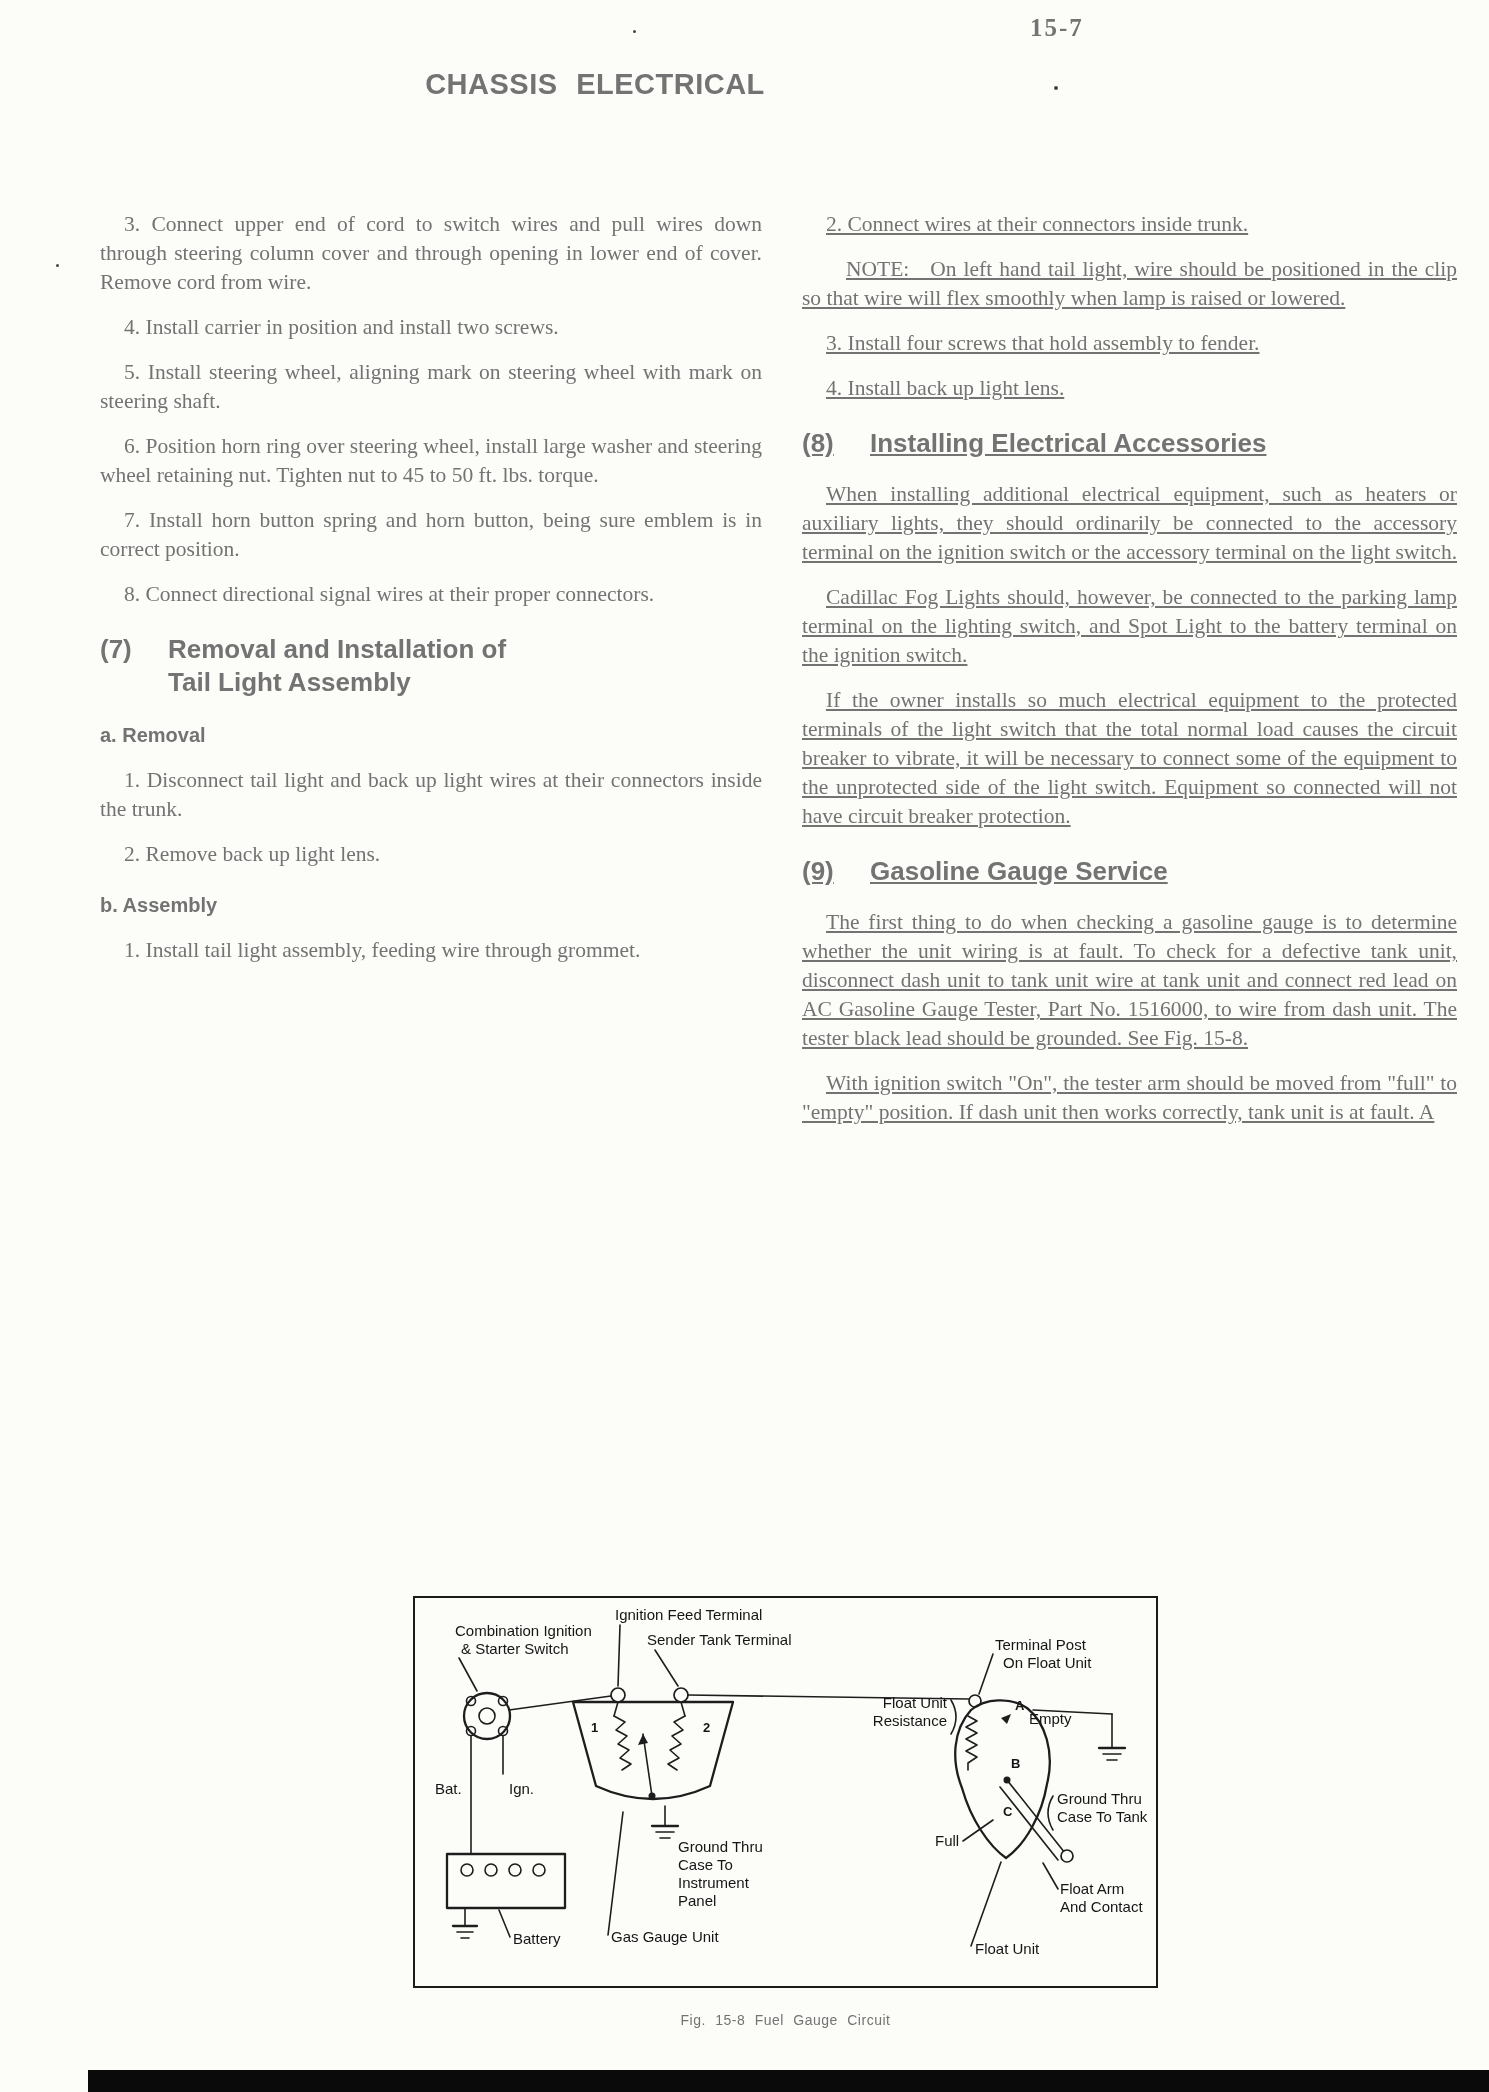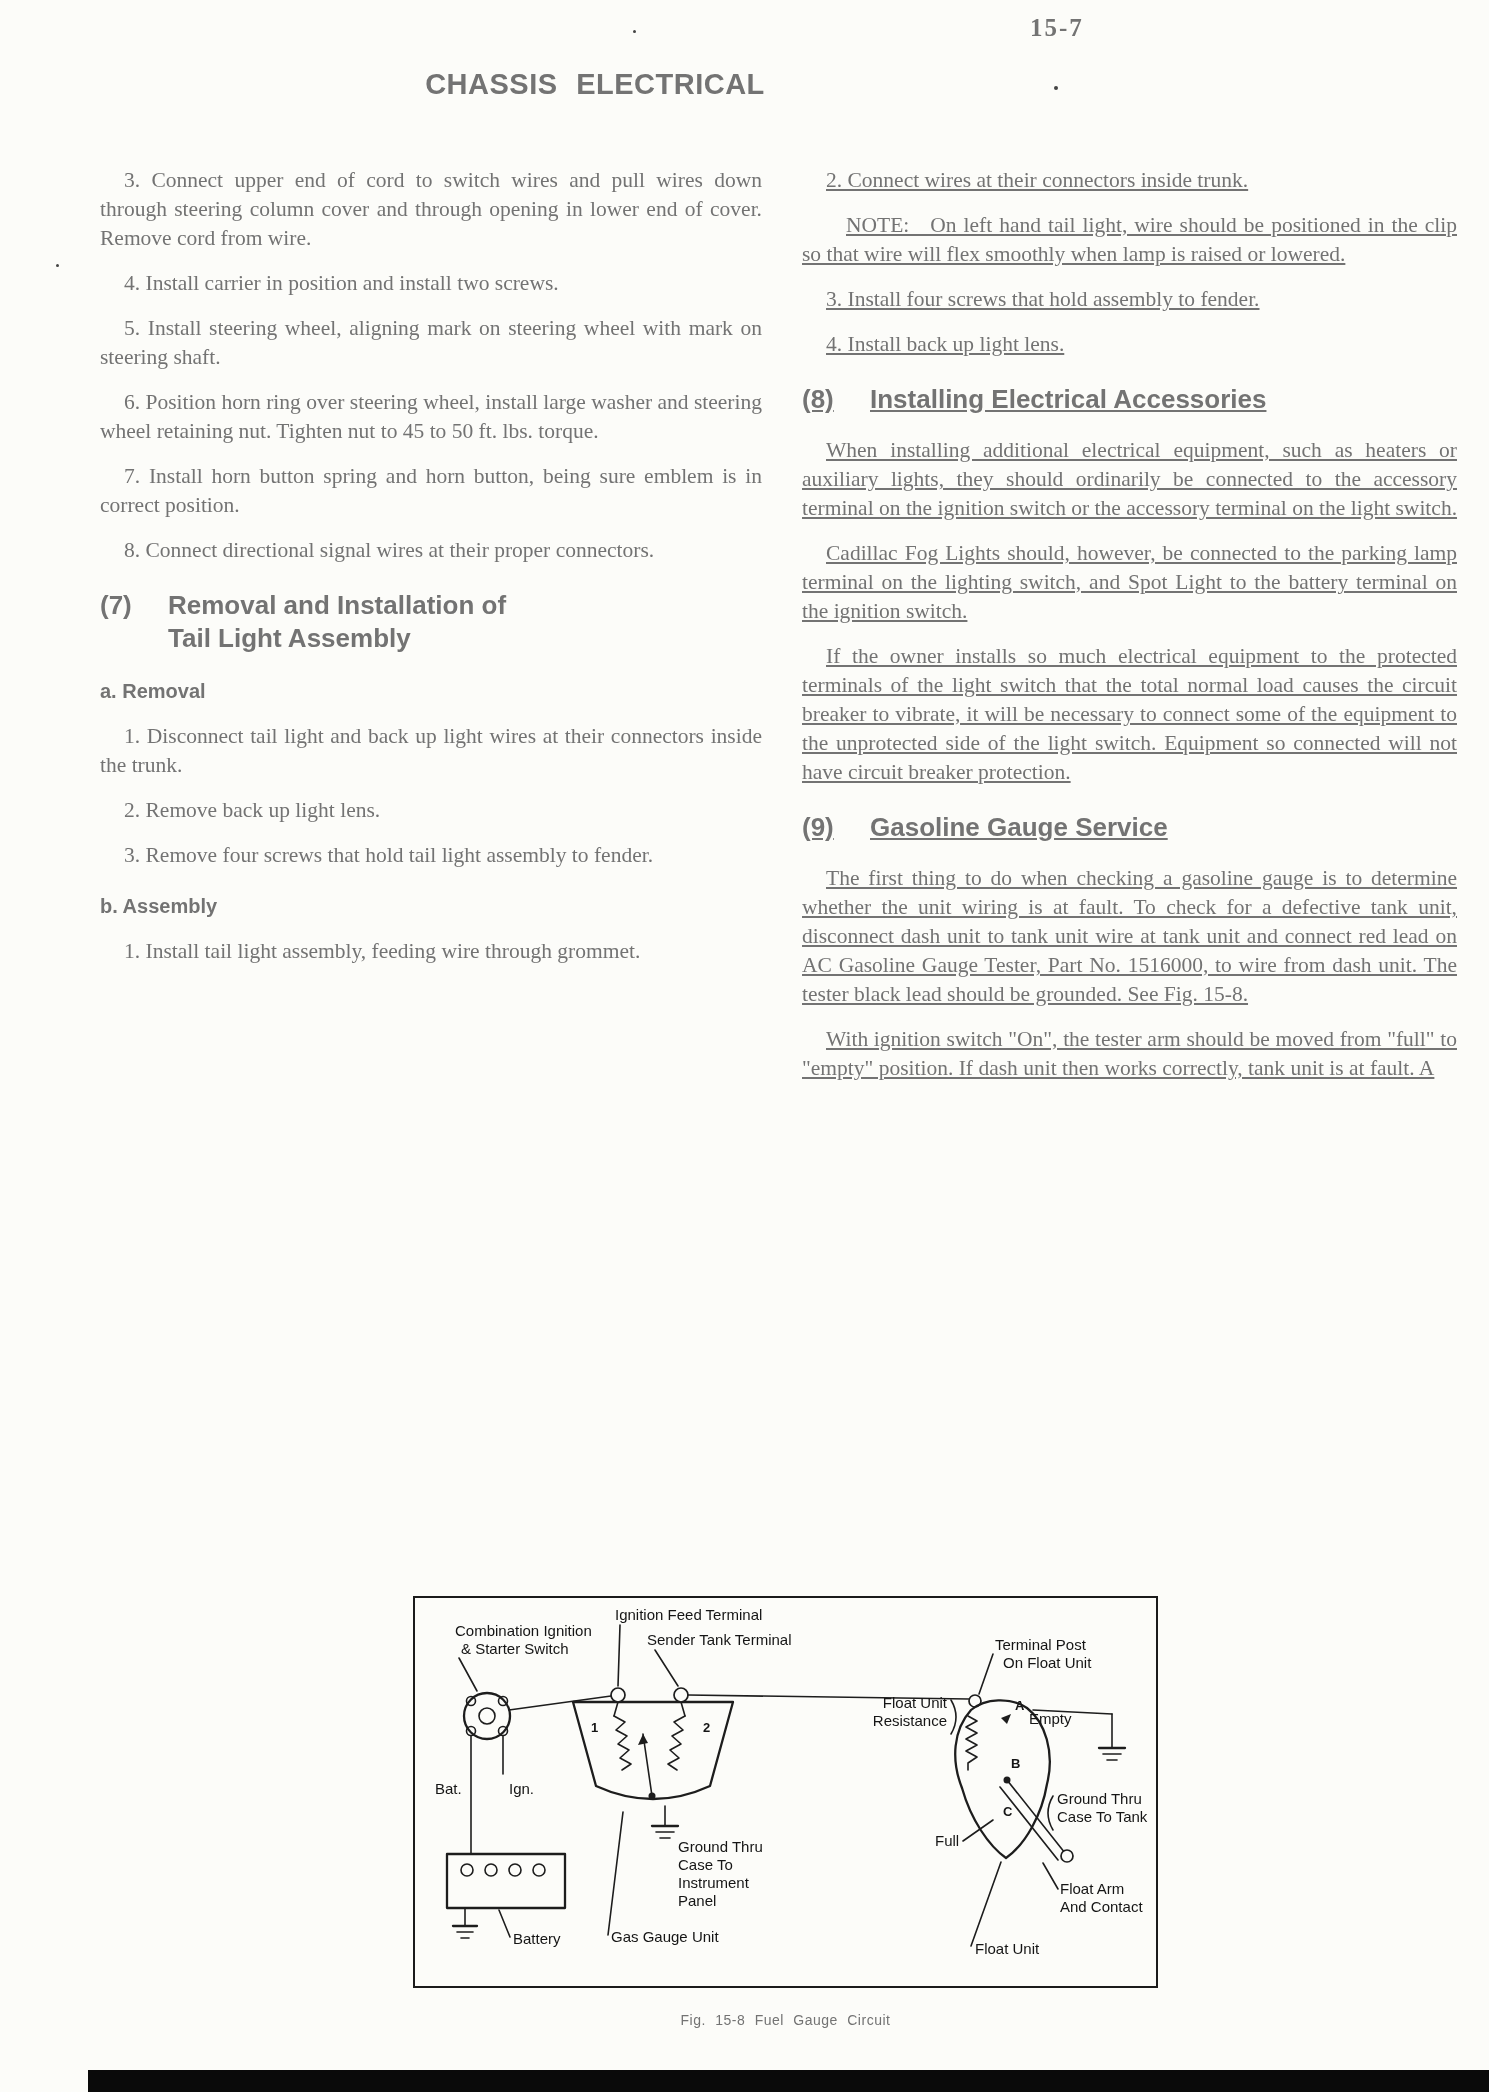--- a/index.html
+++ b/index.html
@@ -14,21 +14,21 @@
   }
   .title {
     position:absolute; top:68px; left:95px; width:1000px; text-align:center;
     font-family:"Liberation Sans", sans-serif; font-weight:700;
     font-size:29px; letter-spacing:0.5px; word-spacing:10px;
   }
   .columns {
     position:absolute; top:166px; left:100px; width:1357px;
     display:flex; gap:40px;
   }
-  .col { width:662px; font-size:21.5px; line-height:29px; text-align:justify; }
+  .col { width:662px; font-size:21.5px; line-height:29px; text-align:justify;margin-top:44px; }
   .col.right { width:655px;text-decoration:underline; }
   .para { margin:0 0 16px 0; text-indent:24px; }
   .note { text-indent:44px; }
   .sec-heading {
     display:flex; text-align:left;
     font-family:"Liberation Sans", sans-serif; font-weight:700;
     font-size:26px; line-height:33px; margin:24px 0 20px 0;
   }
   .sec-num { width:68px; flex:none; }
   .sub-heading {
@@ -80,21 +80,20 @@
         <span class="sec-num">(7)</span>
         <span class="sec-title">
           <span>Removal and Installation of</span><br>
           <span>Tail Light Assembly</span>
         </span>
       </div>
 
       <div class="sub-heading">a. Removal</div>
       <p class="para">1. Disconnect tail light and back up light wires at their connectors inside the trunk.</p>
       <p class="para">2. Remove back up light lens.</p>
-      <p class="para">3. Remove four screws that hold tail light assembly to fender.</p>
 
       <div class="sub-heading">b. Assembly</div>
       <p class="para">1. Install tail light assembly, feeding wire through grommet.</p>
     </div>
 
     <div class="col right">
       <p class="para">2. Connect wires at their connectors inside trunk.</p>
       <p class="para note">NOTE:&nbsp;&nbsp;&nbsp;On left hand tail light, wire should be positioned in the clip so that wire will flex smoothly when lamp is raised or lowered.</p>
       <p class="para">3. Install four screws that hold assembly to fender.</p>
       <p class="para">4. Install back up light lens.</p>

